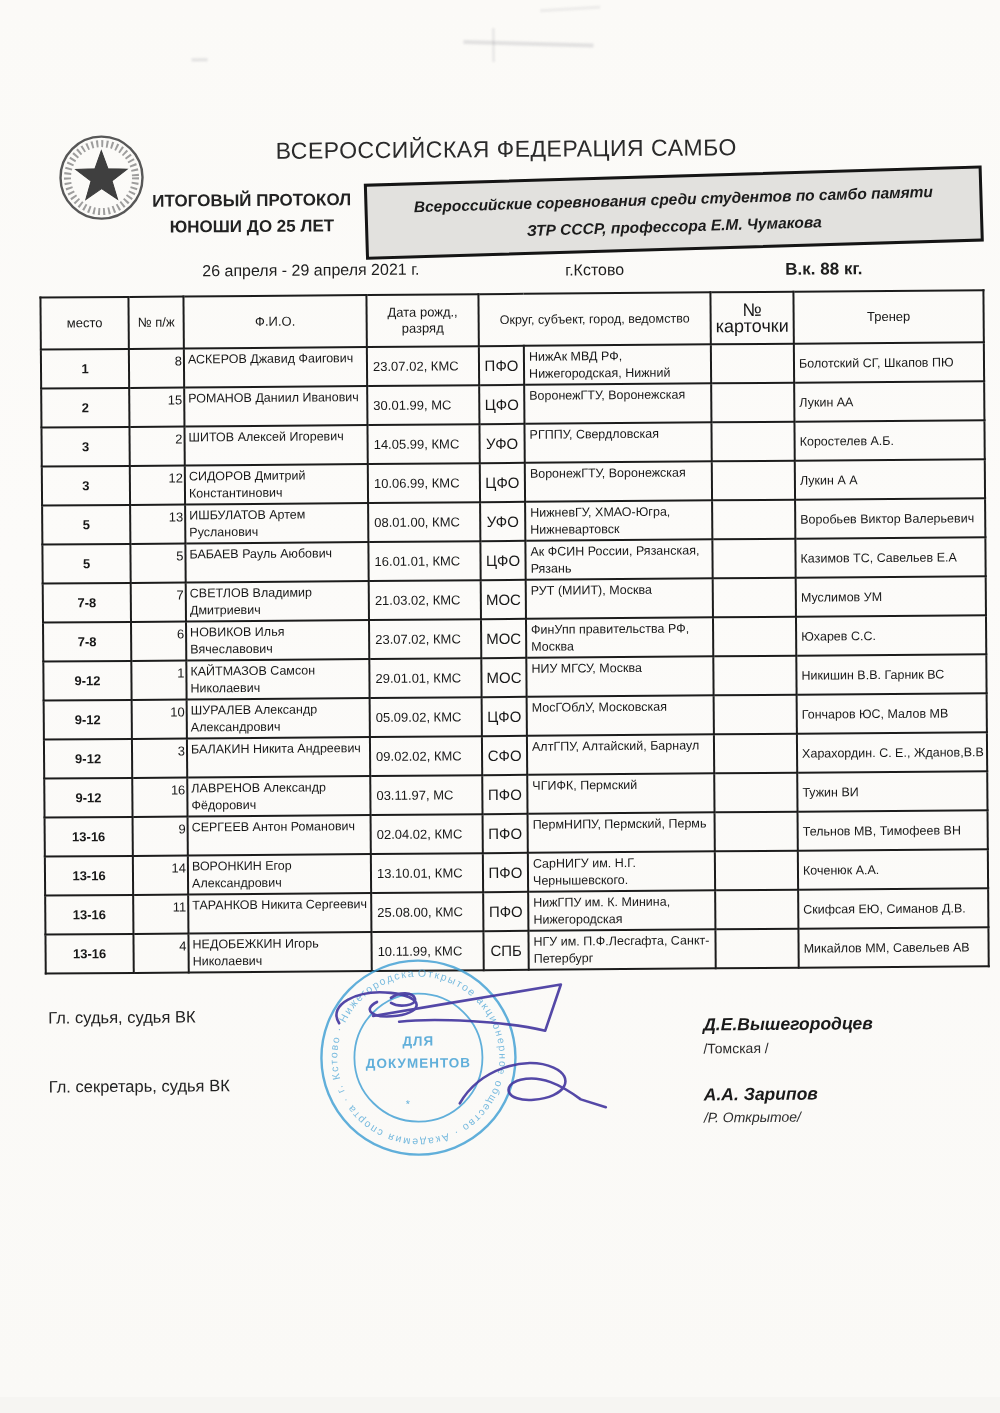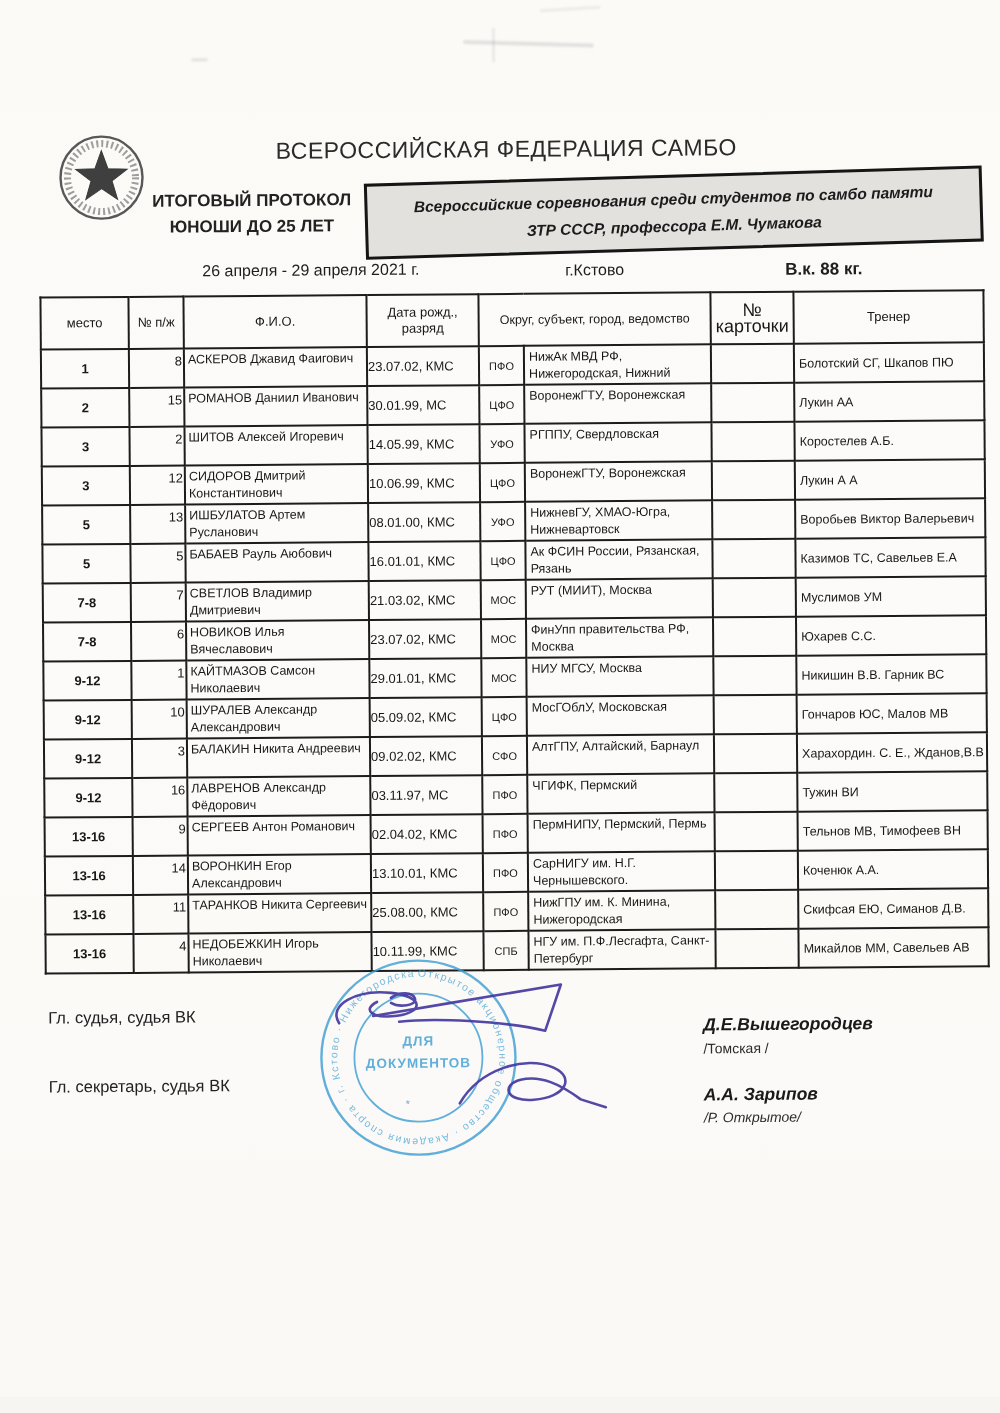--- a/index.html
+++ b/index.html
@@ -57,22 +57,22 @@
     border:2px solid #1c1c1c; overflow:hidden;
   }
   table.results tr.hdr th {
     height:52px; font-weight:normal; font-size:13px; text-align:center;
     vertical-align:middle; line-height:16px; padding:2px;
   }
   table.results tbody tr { height:39px; }
   td.td-place { text-align:center; vertical-align:middle; font-weight:bold; font-size:13px; }
   td.td-num   { text-align:right; vertical-align:top; padding:4px 1px 0 0; font-size:13px; }
   td.td-name  { vertical-align:top; padding:2px 2px 0 3px; line-height:17px; }
-  td.td-birth { vertical-align:middle; font-size:13px; }
-  td.td-okrug { text-align:center; vertical-align:middle; font-size:11px; }
+  td.td-birth { vertical-align:middle; padding-left:5px; font-size:13px; }
+  td.td-okrug { text-align:center; vertical-align:middle; font-size:15px; }
   td.td-org   { vertical-align:top; padding:2px 2px 0 4px; line-height:17px; font-size:12.5px; }
   td.td-card  { }
   td.td-trainer { vertical-align:middle; padding:1px 2px 0 4px; line-height:17px; }
 
   
   .sig-label { position:absolute; font-size:16.5px; color:#222; }
   .sig1 { left:45px; top:1005px; }
   .sig2 { left:45px; top:1074px; }
   .judge-name   { position:absolute; font-weight:bold; font-style:italic; font-size:17.5px; color:#1a1a1a; }
   .judge-region { position:absolute; font-size:14px; color:#2c2c2c; }

